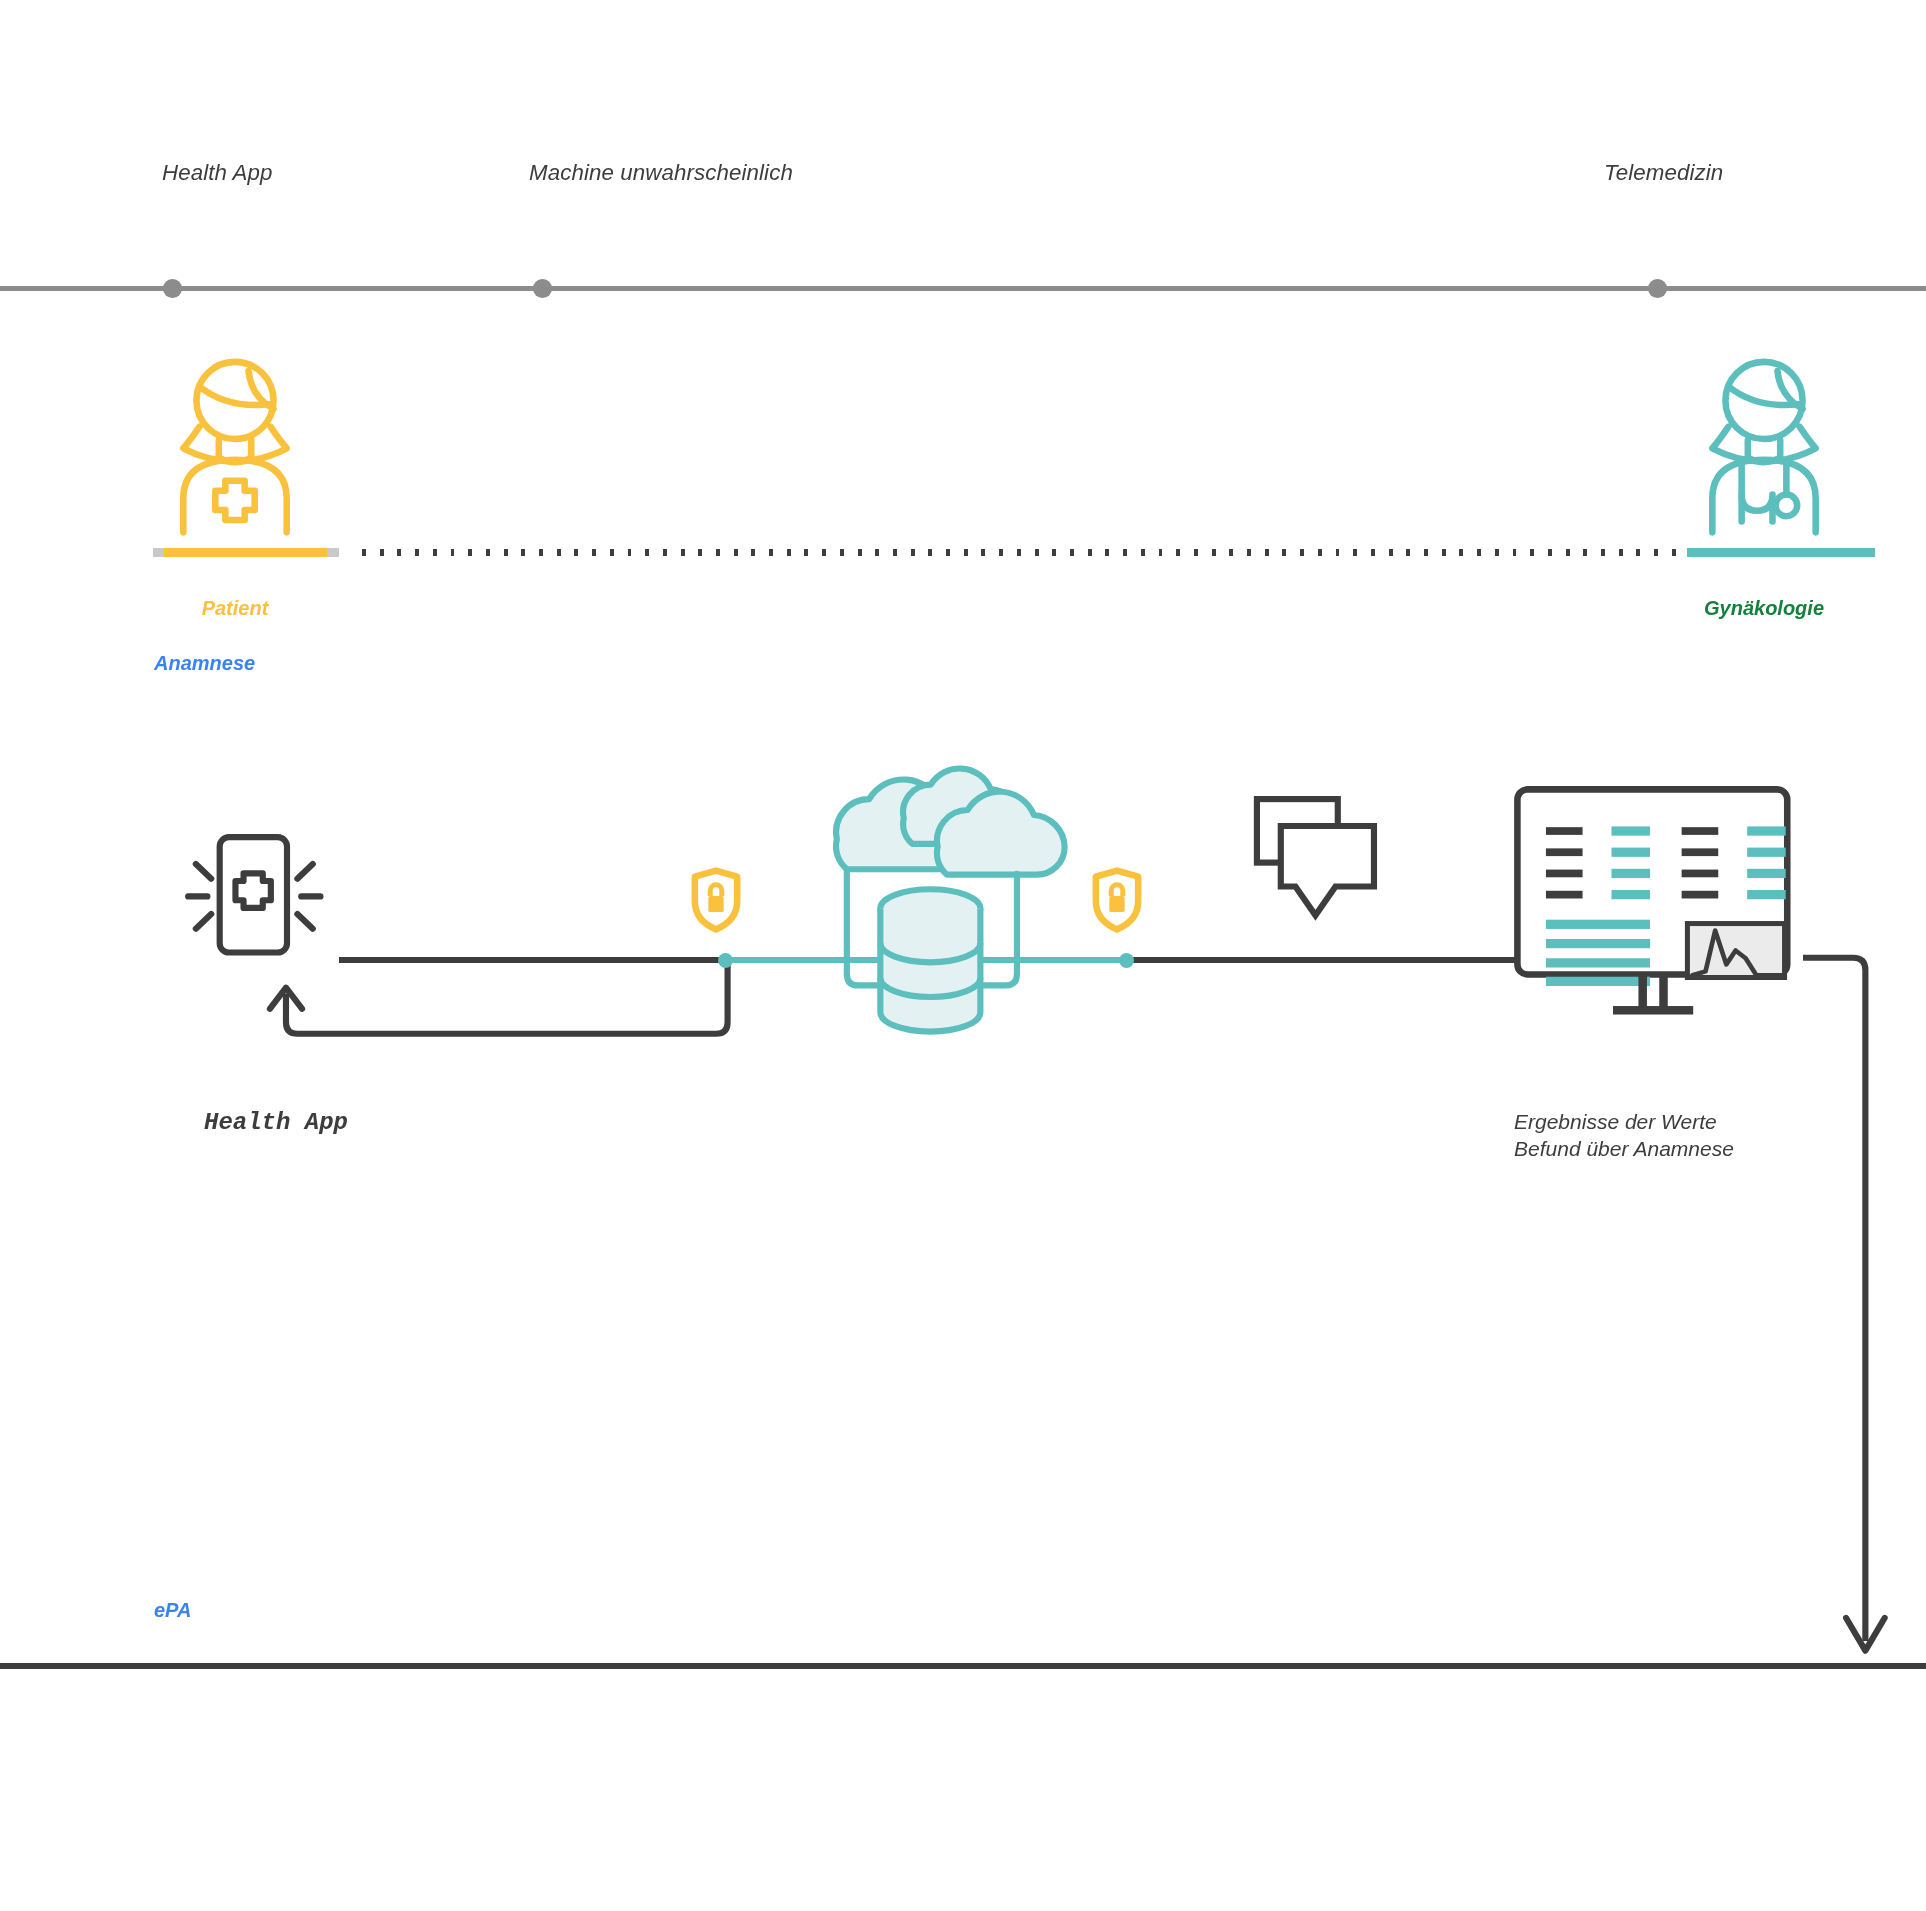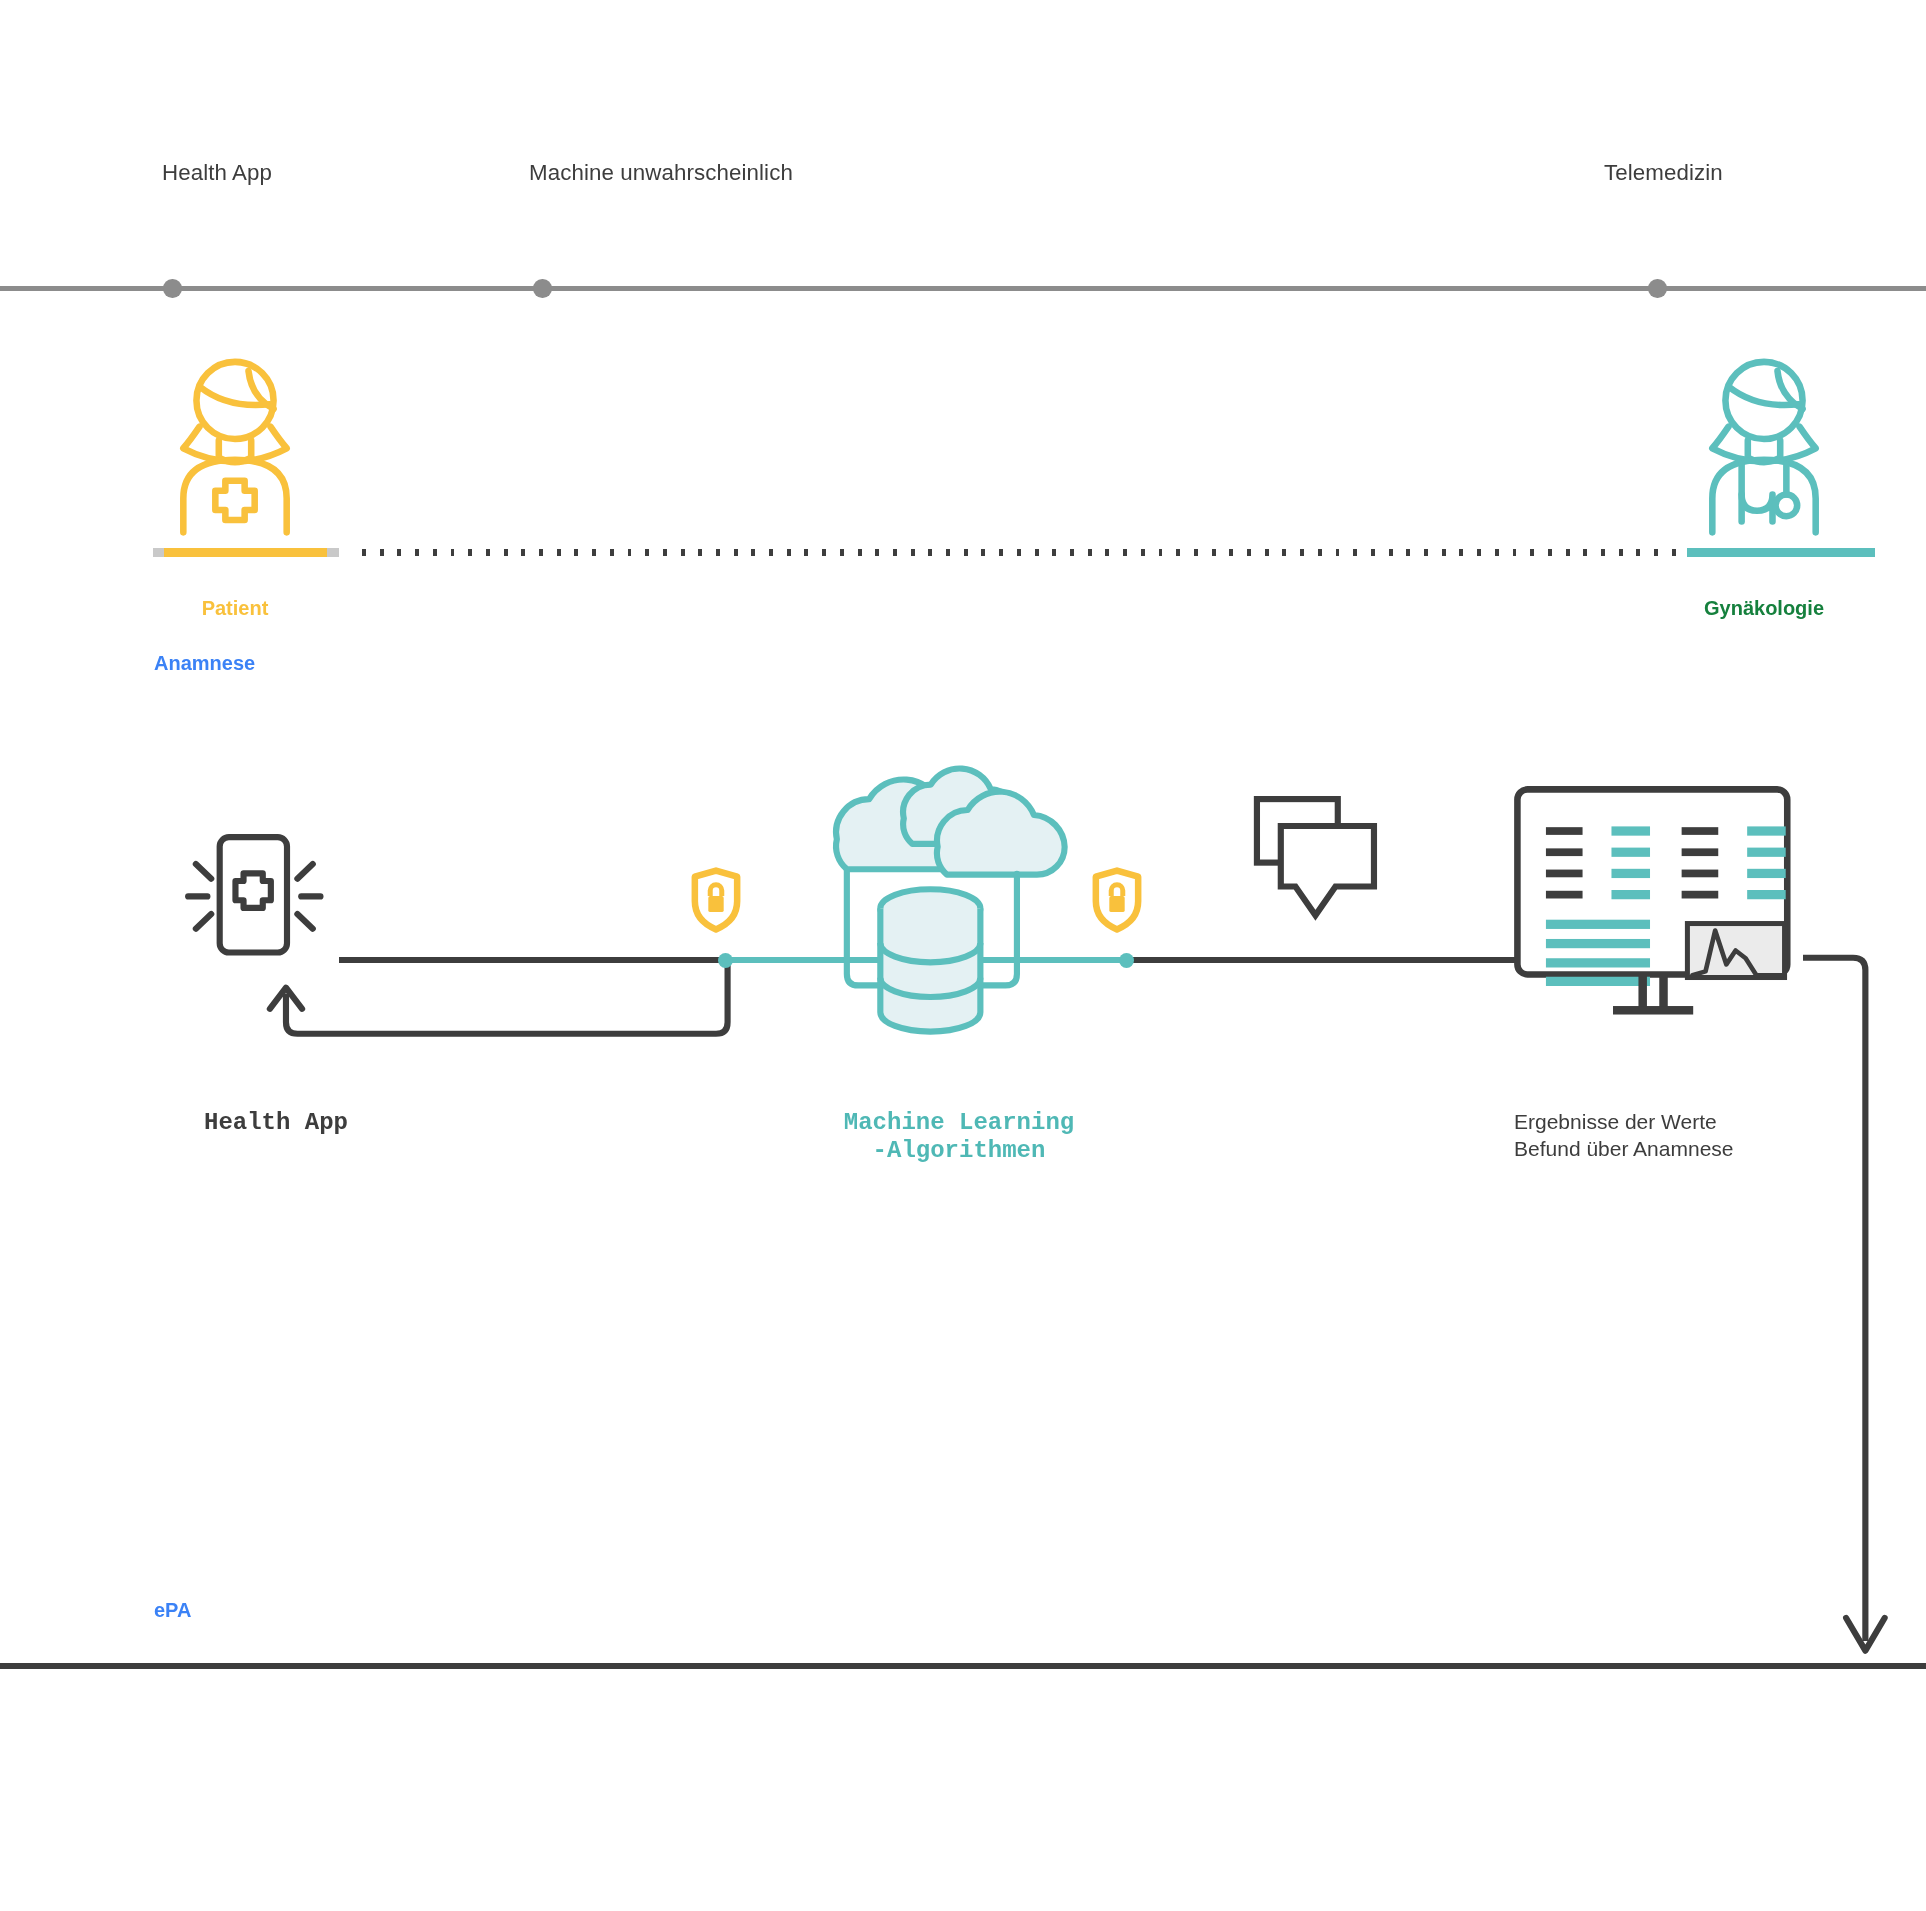--- a/index.html
+++ b/index.html
@@ -3,21 +3,21 @@
 <meta charset="utf-8">
 <style>
   html,body{margin:0;padding:0;background:#ffffff;}
   body{font-family:"Liberation Sans",sans-serif;}
   #stage{
     position:relative;
     width:2457px;height:1911px;
     background:#ffffff;
     overflow:hidden;
   }
-  .abs{position:absolute;}
+  .abs{position:absolute;font-style:italic;}
   
   .timeline-rule{
     left:0;top:286px;width:2457px;height:5.4px;background:#8c8c8c;
   }
   .timeline-dot{
     width:18.5px;height:18.5px;border-radius:50%;background:#8c8c8c;top:279px;
   }
   .timeline-label{
     font-size:22.3px;color:#3d3d3d;white-space:nowrap;top:160px;letter-spacing:0.1px;
   }
@@ -228,22 +228,20 @@
       <g fill="#3d3d3d">
         <rect x="328" y="494" width="22" height="90"></rect>
         <rect x="382" y="494" width="22" height="90"></rect>
         <rect x="262" y="576" width="208" height="22"></rect>
       </g>
     </svg>
   </div>
 
   <div class="abs mono-title" style="left:204px;top:1109px;">Health App</div>
 
-  <div class="abs mono-title teal" style="left:774px;top:1109px;width:370px;">Machine Learning
--Algorithmen</div>
 
   <div class="abs body-copy" style="left:1514px;top:1109px;width:424px;">Ergebnisse der Werte
 Befund über Anamnese</div>
 
   <div class="abs section-label" style="left:154px;top:1599px;">ePA</div>
   <div class="abs epa-rule"></div>
 
 </div>
 
 

